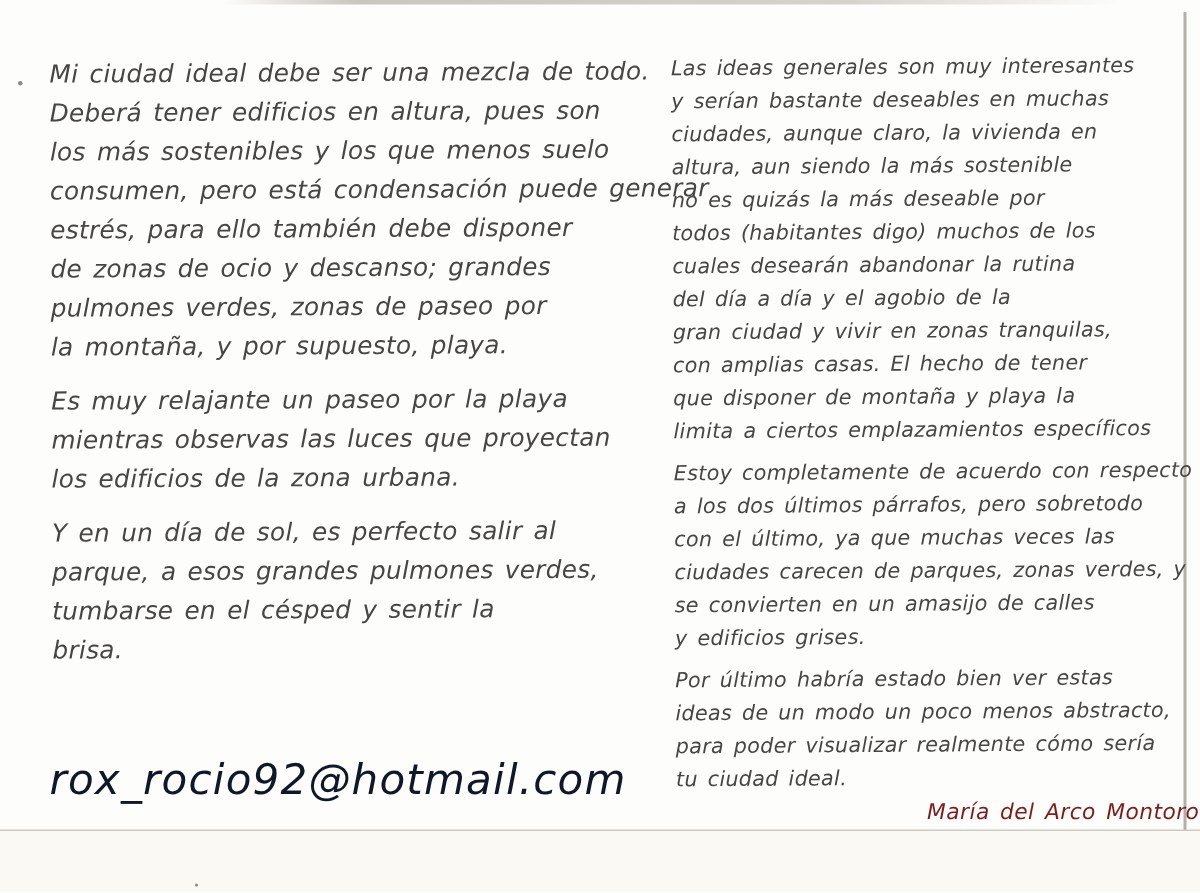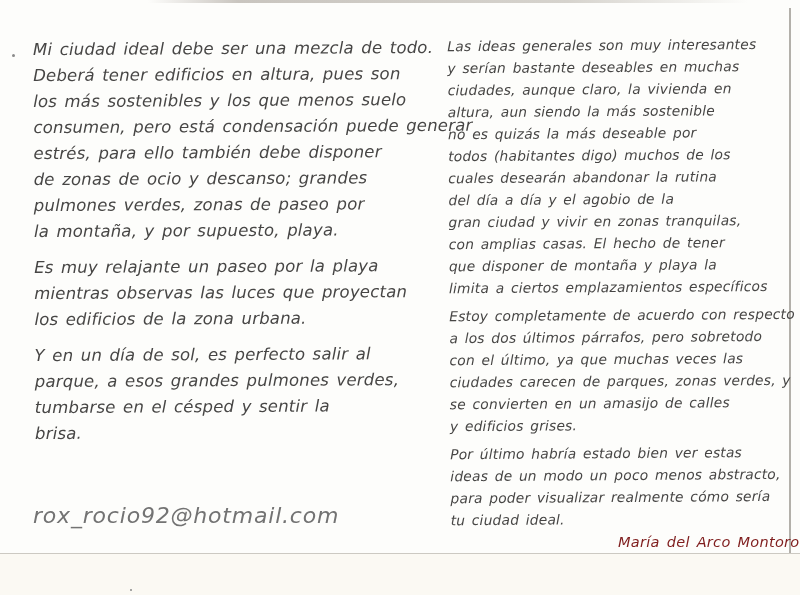--- a/index.html
+++ b/index.html
@@ -48,23 +48,23 @@
     position: absolute; left: 34px; top: 36px; width: 410px;
     transform: rotate(-0.3deg);
   }
   .col-left .para {
     font-size: 16.5px;
     line-height: 26px;
     margin-bottom: 10px;
   }
   .email {
     position: absolute; left: 33px; top: 503px;
-    font-size: 22px;
+    font-size: 28px;
     letter-spacing: 0.8px;
-    color: #737373;
+    color: #0f172a;
   }
   .col-right {
     position: absolute; left: 449px; top: 34px; width: 348px;
     transform: rotate(-0.4deg);
   }
   .col-right .para {
     font-size: 13.8px;
     line-height: 22px;
     margin-bottom: 6px;
   }

